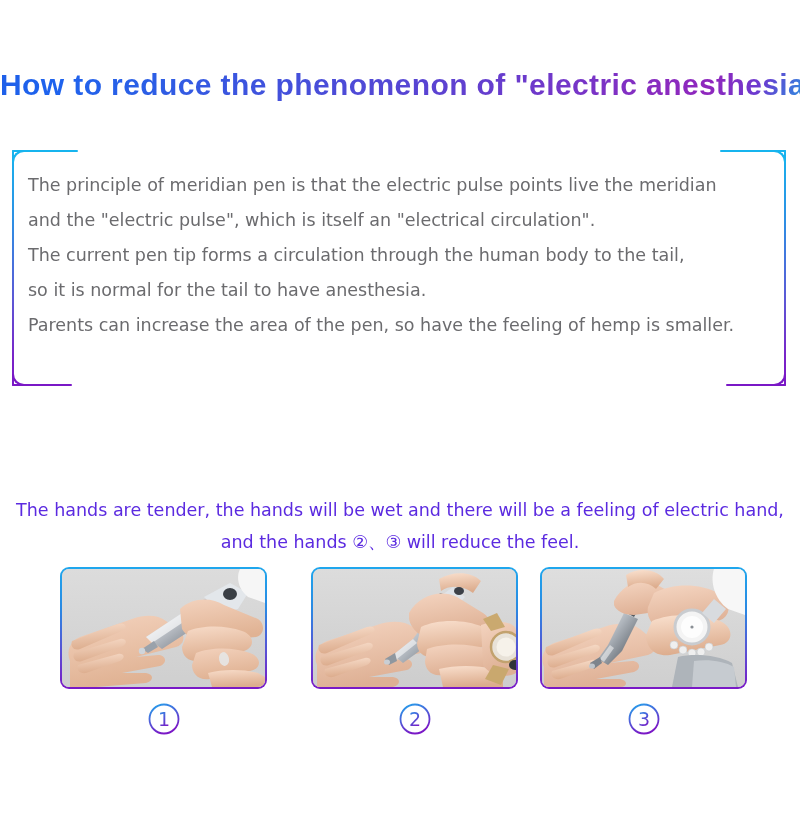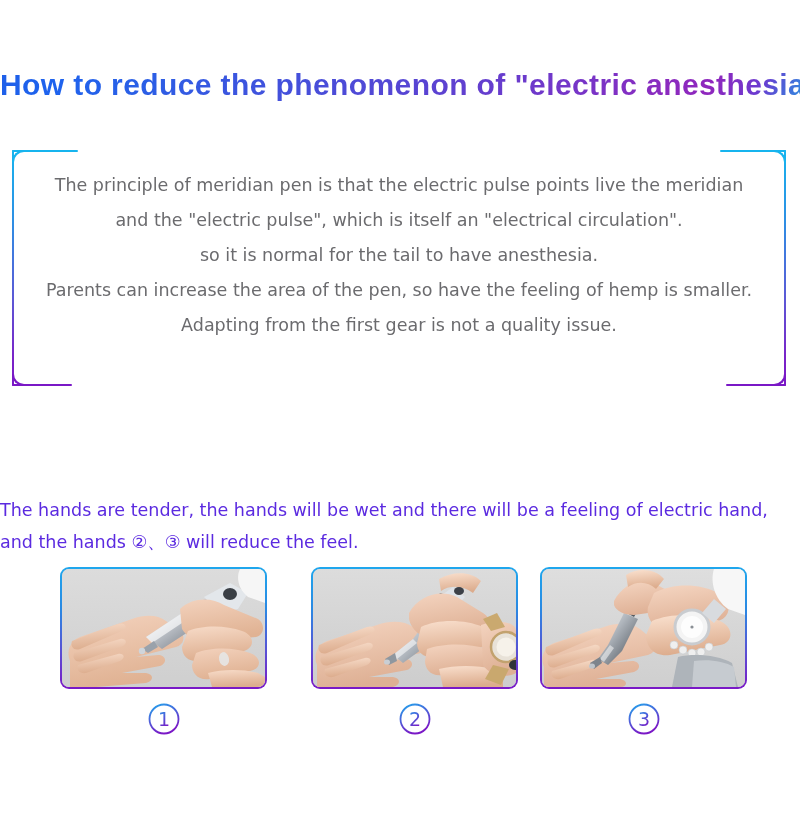--- a/index.html
+++ b/index.html
@@ -107,39 +107,39 @@
   .pb-c-tl { left: 0; top: 0; border-top: 2px solid #17b4ee; border-left: 2px solid #17b4ee; border-top-left-radius: 12px; box-sizing: border-box; }
   .pb-c-tr { right: 0; top: 0; border-top: 2px solid #17b4ee; border-right: 2px solid #17b4ee; border-top-right-radius: 12px; box-sizing: border-box; }
   .pb-c-bl { left: 0; bottom: 0; border-bottom: 2px solid #7a18c6; border-left: 2px solid #7a18c6; border-bottom-left-radius: 12px; box-sizing: border-box; }
   .pb-c-br { right: 0; bottom: 0; border-bottom: 2px solid #7a18c6; border-right: 2px solid #7a18c6; border-bottom-right-radius: 12px; box-sizing: border-box; }
 
   .principle-text {
     position: absolute;
     left: 16px;
     top: 18px;
     width: 742px;
-    text-align: center;
+    text-align: left;
     color: #6b6b6e;
     font-size: 17.5px;
     line-height: 35px;
     font-family: "DejaVu Sans", sans-serif;
     font-weight: 400;
   }
   .principle-text .ln {
     display: block;
     white-space: nowrap;
   }
 
   
   .note {
     position: absolute;
     left: 0;
     top: 494px;
     width: 800px;
-    text-align: left;
+    text-align: center;
     color: #5b2ae0;
     font-size: 17.5px;
     line-height: 32px;
     font-family: "DejaVu Sans", sans-serif;
   }
   .note .ln { display: block; white-space: nowrap; }
 
   
   .steps {
     position: absolute;
@@ -205,23 +205,23 @@
   <span class="pb-edge pb-bottom-left"></span>
   <span class="pb-edge pb-bottom-right"></span>
   <span class="pb-corner pb-c-tl"></span>
   <span class="pb-corner pb-c-tr"></span>
   <span class="pb-corner pb-c-bl"></span>
   <span class="pb-corner pb-c-br"></span>
 
   <div class="principle-text">
     <span class="ln">The principle of meridian pen is that the electric pulse points live the meridian</span>
     <span class="ln">and the "electric pulse", which is itself an "electrical circulation".</span>
+    <span class="ln">The current pen tip forms a circulation through the human body to the tail,</span>
     <span class="ln">so it is normal for the tail to have anesthesia.</span>
     <span class="ln">Parents can increase the area of the pen, so have the feeling of hemp is smaller.</span>
-    <span class="ln">Adapting from the first gear is not a quality issue.</span>
   </div>
 </div>
 
 <div class="note">
   <span class="ln">The hands are tender, the hands will be wet and there will be a feeling of electric hand,</span>
   <span class="ln">and the hands ②、③ will reduce the feel.</span>
 </div>
 
 <div class="steps">
 

